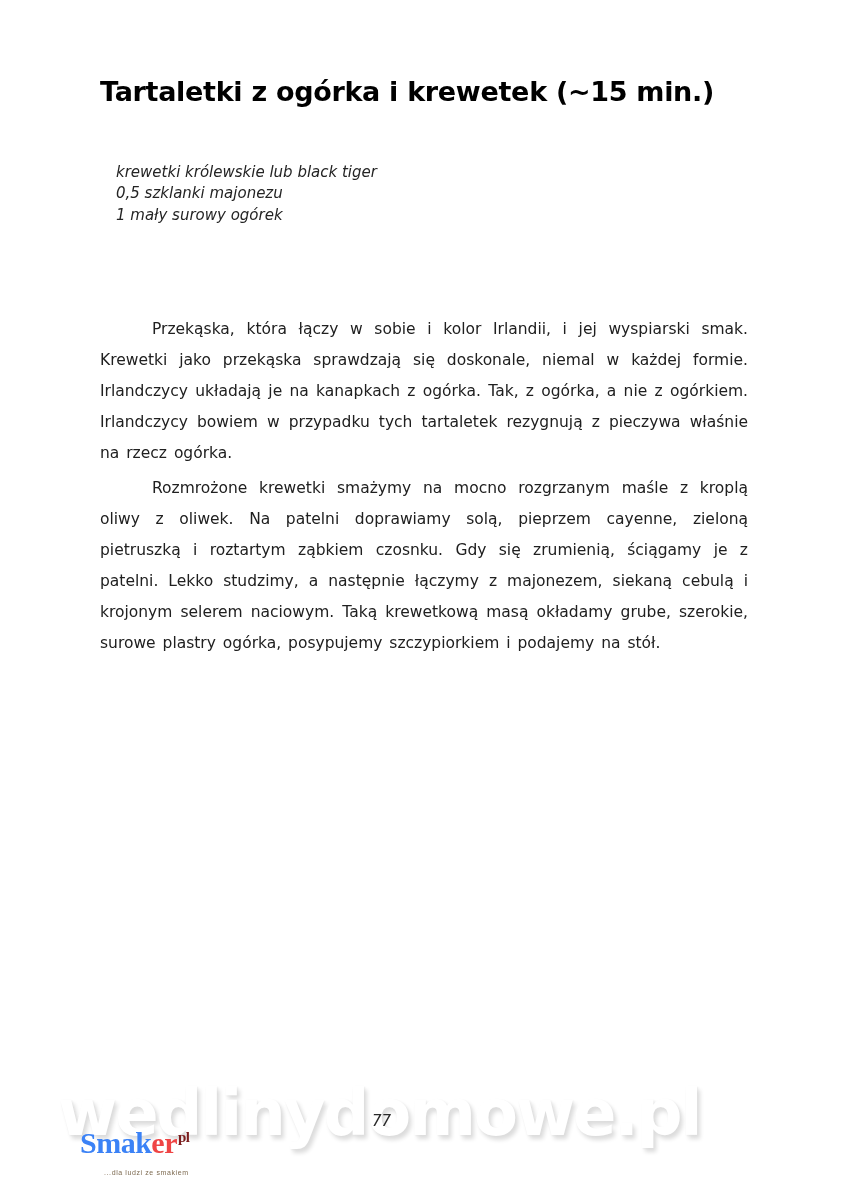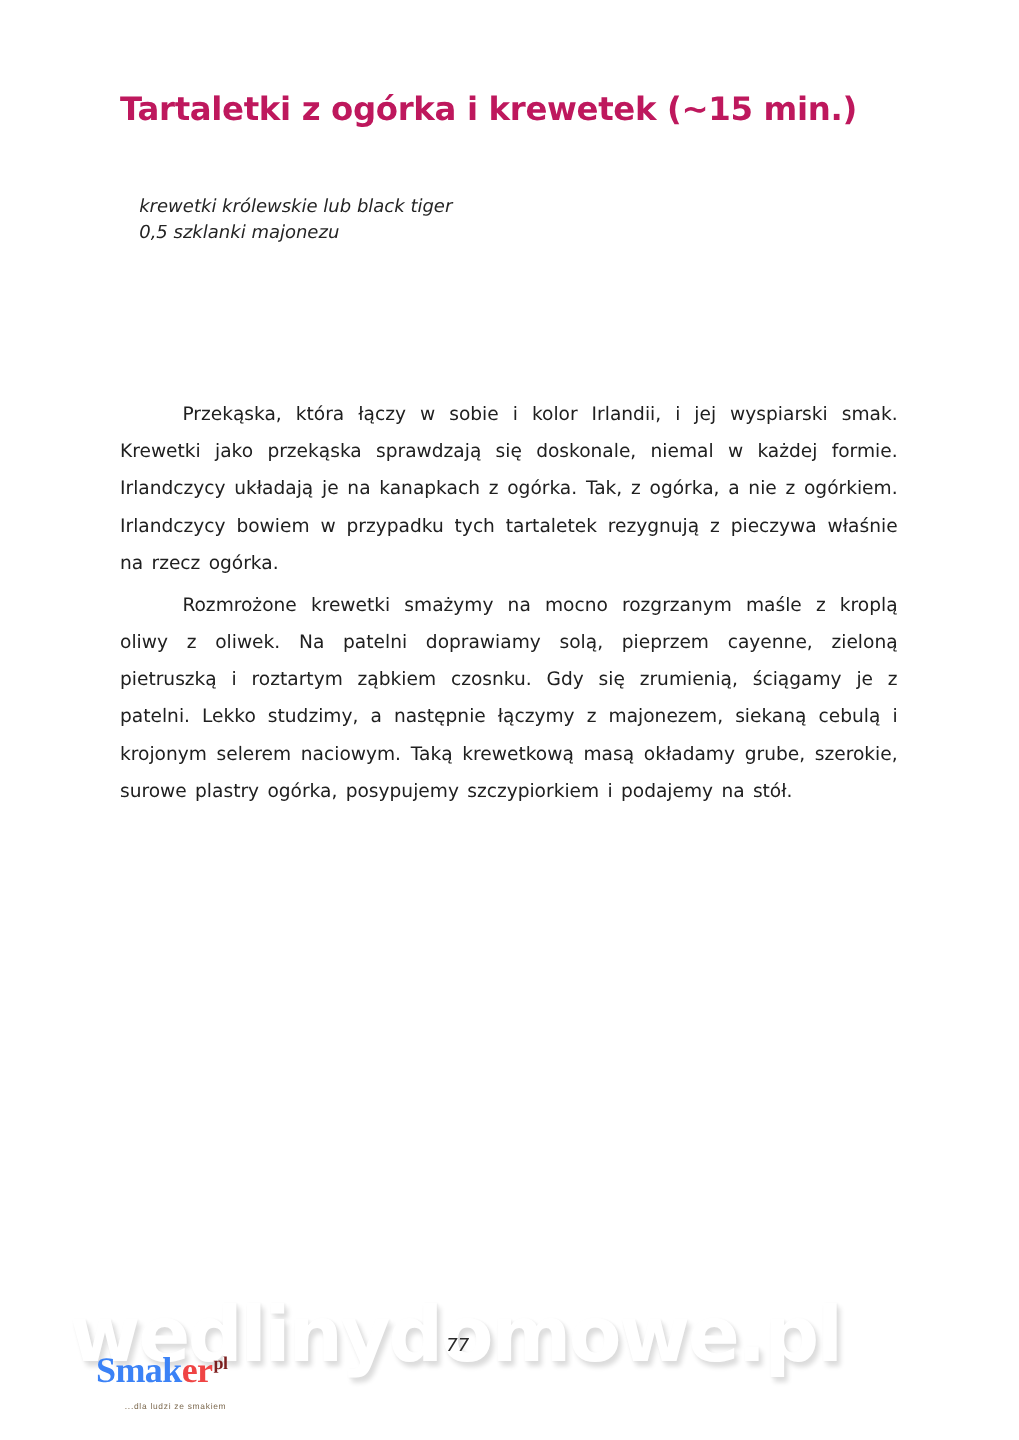--- a/index.html
+++ b/index.html
@@ -19,39 +19,39 @@
   }
   .recipe-title {
     position: absolute;
     left: 100px;
     top: 76px;
     margin: 0;
     width: 660px;
     font-size: 27px;
     font-weight: bold;
     letter-spacing: -0.3px;
-    color: #be185d;
+    color: #000000;
     font-family: "DejaVu Sans", sans-serif;
   }
   .ingredients {
     position: absolute;
     left: 100px;
     top: 146px;
     margin: 16px;
     padding: 0;
     list-style: none;
     font-style: italic;
     font-size: 15px;
     line-height: 21.3px;
     color: #242424;
   }
   .body-text {
     position: absolute;
     left: 100px;
-    top: 330px;
+    top: 314px;
     width: 648px;
   }
   .body-text p {
     margin: 0 0 4px 0;
     font-size: 15.5px;
     line-height: 31px;
     text-align: justify;
     text-indent: 52px;
     color: #202020;
     word-spacing: 2px;
@@ -118,20 +118,21 @@
 </head>
 <body>
 
 <div class="page">
 
   <h1 class="recipe-title">Tartaletki z ogórka i krewetek (~15 min.)</h1>
 
   <ul class="ingredients">
     <li>krewetki królewskie lub black tiger</li>
     <li>0,5 szklanki majonezu</li>
+    <li>1 mały surowy ogórek</li>
   </ul>
 
   <div class="body-text">
     <p>Przekąska, która łączy w sobie i kolor Irlandii, i jej wyspiarski smak. Krewetki jako przekąska sprawdzają się doskonale, niemal w każdej formie. Irlandczycy układają je na kanapkach z ogórka. Tak, z ogórka, a nie z ogórkiem. Irlandczycy bowiem w przypadku tych tartaletek rezygnują z pieczywa właśnie na rzecz ogórka.</p>
     <p>Rozmrożone krewetki smażymy na mocno rozgrzanym maśle z kroplą oliwy z oliwek. Na patelni doprawiamy solą, pieprzem cayenne, zieloną pietruszką i roztartym ząbkiem czosnku. Gdy się zrumienią, ściągamy je z patelni. Lekko studzimy, a następnie łączymy z majonezem, siekaną cebulą i krojonym selerem naciowym. Taką krewetkową masą okładamy grube, szerokie, surowe plastry ogórka, posypujemy szczypiorkiem i podajemy na stół.</p>
   </div>
 
   <div class="watermark">wedlinydomowe.pl</div>
 
   <div class="page-number">77</div>

